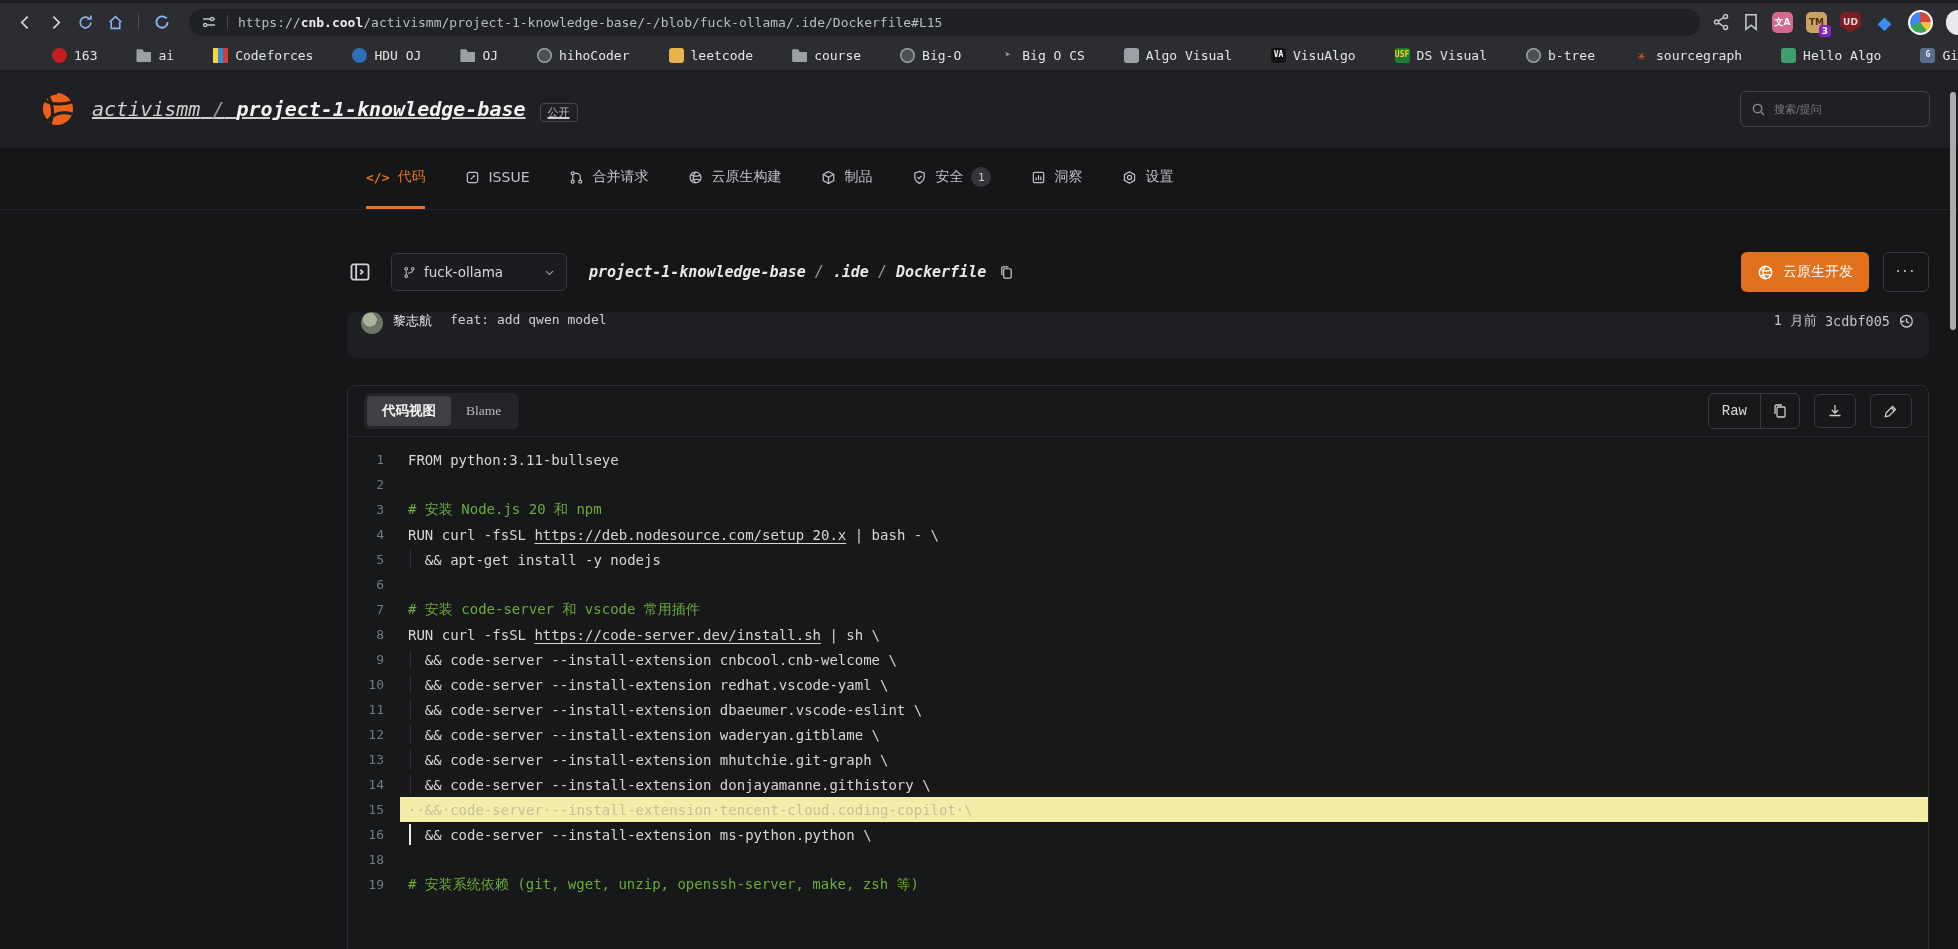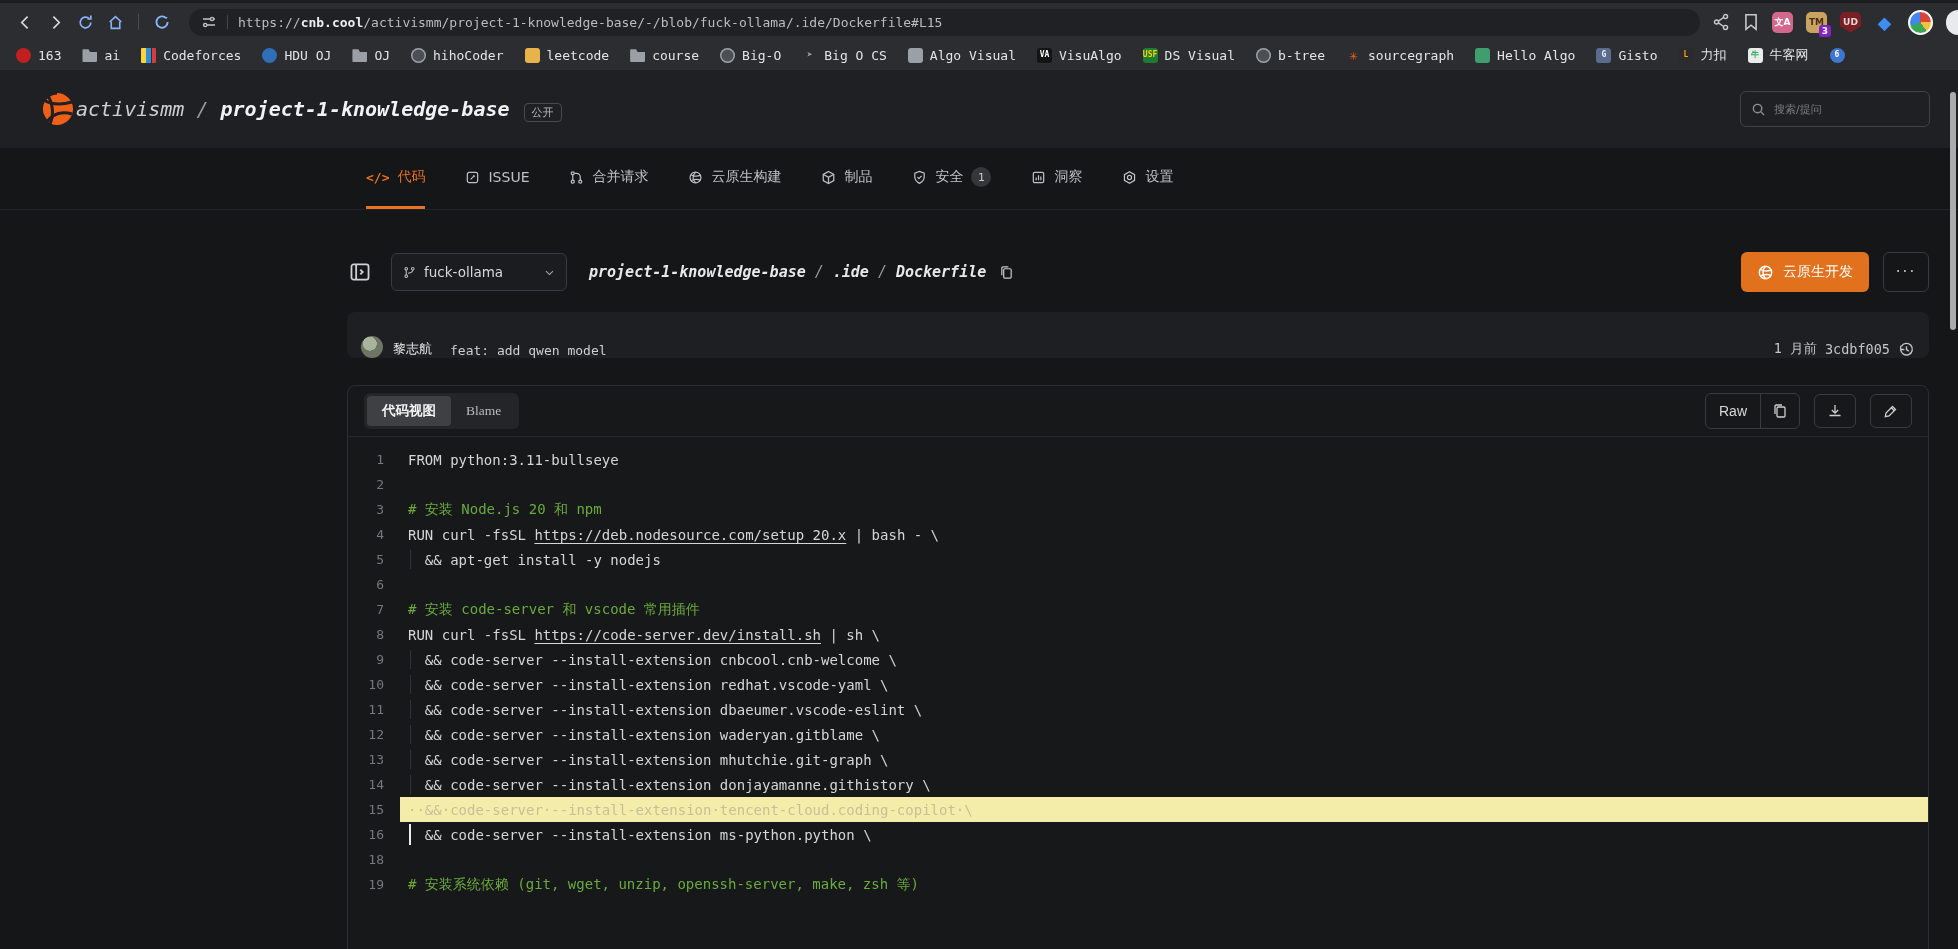--- a/index.html
+++ b/index.html
@@ -24,35 +24,35 @@
   .ext-monkey{background:#caa262;color:#4a2f10;border-radius:5px;}
   .ext-badge{position:absolute;right:-4px;bottom:-4px;background:#8324c0;color:#fff;font-size:9px;
     width:12px;height:12px;border-radius:3px;display:flex;align-items:center;justify-content:center;}
   .ext-shield{background:#7a1f24;color:#e8d8d8;clip-path:polygon(0 0,100% 0,100% 70%,50% 100%,0 70%);}
   .ext-gem{background:transparent;color:#3f8cf3;font-size:18px;}
   .avatar-chrome{width:25px;height:25px;border-radius:50%;
     background:conic-gradient(#d9453a 0 25%,#f3c13a 25% 40%,#3aa757 40% 70%,#4285f4 70% 100%);
     border:2px solid #fff;box-sizing:border-box;flex-shrink:0;}
   .half-ic{width:14px;height:25px;border-radius:12px 0 0 12px;background:#e8eaed;margin-right:-12px;flex-shrink:0;}
   
-  .bookmarks{display:flex;align-items:center;height:28px;padding:0 16px;gap:21px;font-size:13px;
-    color:#e2e4e8;font-family:"DejaVu Sans Mono",monospace;white-space:nowrap;overflow:hidden;}
+  .bookmarks{display:flex;align-items:center;height:28px;padding:0 16px;gap:39px;font-size:13px;
+    color:#e2e4e8;font-family:"DejaVu Sans Mono",monospace;white-space:nowrap;overflow:hidden;margin-left:36px;}
   .bm-item{display:flex;align-items:center;gap:7px;flex-shrink:0;}
   .bm-ic{width:15px;height:15px;border-radius:3px;font-size:8px;font-weight:bold;display:inline-flex;
     align-items:center;justify-content:center;flex-shrink:0;line-height:1;}
   .bm-ic.circle{border-radius:50%;}
   .bm-ic.folder{background:#9aa0a6;clip-path:polygon(0 12%,40% 12%,50% 30%,100% 30%,100% 96%,0 96%);}
   .bm-ic.globe{border-radius:50%;background:#4c5055;box-shadow:inset 0 0 0 1.5px #9aa0a6;}
   .bm-ic.bars{background:linear-gradient(90deg,#ffd43b 0 30%,transparent 30% 36%,#2f8fd5 36% 64%,transparent 64% 70%,#d63c3c 70% 100%);border-radius:1px;}
   .bm-ic.star{background:transparent;font-size:14px;}
   .bm-ic.tri{background:transparent;font-size:10px;color:#9aa0a6;}
   
   .site-header{position:absolute;top:70px;left:0;right:0;height:78px;background:#1f2023;
     display:flex;align-items:center;padding:0 28px 0 38px;box-sizing:border-box;}
-  .repo-title{font-family:"DejaVu Sans Mono",monospace;font-style:italic;font-size:20px;color:#cfcfcf;}
+  .repo-title{margin-left:16px;font-family:"DejaVu Sans Mono",monospace;font-style:italic;font-size:20px;color:#cfcfcf;text-decoration:underline;}
   .repo-title b{color:#f2f2f2;}
   .vis-badge{margin-left:14px;border:1px solid #4a4b4e;color:#b4b6b9;font-size:11px;border-radius:4px;
     padding:2px 7px;font-style:normal;font-family:"DejaVu Sans","Liberation Sans",sans-serif;}
   .hdr-spacer{flex:1;}
   .search-box{width:168px;height:34px;border:1px solid #404245;border-radius:6px;display:flex;
     align-items:center;padding:0 10px;gap:8px;color:#7c7e82;font-size:11px;}
   
   .tabs{position:absolute;top:148px;left:0;right:0;height:62px;display:flex;align-items:stretch;
     padding-left:366px;gap:40px;border-bottom:1px solid #222326;box-sizing:border-box;}
   .tab{display:flex;align-items:center;gap:8px;font-size:14px;color:#bfc1c4;border-bottom:3px solid transparent;cursor:pointer;}
@@ -71,40 +71,40 @@
     font-size:15px;color:#e9e9e9;display:flex;align-items:center;gap:9px;}
   .bc-sep{color:#9a9a9a;font-weight:normal;}
   .copy-ic{color:#c9c9c9;margin-left:4px;cursor:pointer;}
   .fb-spacer{flex:1;}
   .btn-primary{height:40px;background:#e2711d;border-radius:6px;display:flex;align-items:center;gap:9px;
     padding:0 16px;color:#fff;font-size:14px;cursor:pointer;}
   .btn-more{margin-left:14px;width:46px;height:40px;border:1px solid #3a3b3e;border-radius:6px;color:#c2c2c2;
     display:flex;align-items:center;justify-content:center;font-size:15px;letter-spacing:2px;cursor:pointer;box-sizing:border-box;}
   
   .commit-bar{position:absolute;top:312px;left:347px;right:29px;height:46px;background:#1e1f22;border-radius:8px;
-    display:flex;align-items:flex-end;padding:0 14px;box-sizing:border-box;font-size:13px;}
+    display:flex;align-items:flex-start;padding:0 14px;box-sizing:border-box;font-size:13px;}
   .commit-avatar{width:22px;height:22px;border-radius:50%;
     background:radial-gradient(circle at 40% 35%,#aab39b 0 35%,#6e7565 36% 100%);flex-shrink:0;}
   .commit-author{margin-left:10px;color:#e9e9e9;}
   .commit-msg{margin-left:18px;color:#cfcfcf;font-family:"DejaVu Sans Mono",monospace;}
   .commit-right{margin-left:auto;display:flex;align-items:center;gap:8px;color:#c3c4c6;
     font-family:"DejaVu Sans Mono",monospace;font-size:13.5px;}
   
   .code-card{position:absolute;top:385px;left:347px;right:29px;height:600px;background:#17181a;
     border:1px solid #2c2d30;border-radius:8px;box-sizing:border-box;overflow:hidden;}
   .card-toolbar{height:50px;display:flex;align-items:center;padding:0 16px;border-bottom:1px solid #27282b;}
   .seg{background:#242528;border-radius:6px;padding:3px;display:flex;}
   .seg-btn{height:30px;display:flex;align-items:center;padding:0 15px;font-size:13.5px;color:#b9bbbe;
     border-radius:4px;cursor:pointer;font-family:"Liberation Serif","DejaVu Serif",serif;}
   .seg-btn.active{background:#3f4044;color:#f2f2f2;font-weight:bold;
     font-family:"DejaVu Sans","Liberation Sans",sans-serif;}
   .ct-spacer{flex:1;}
   .raw-group{display:flex;border:1px solid #3a3b3e;border-radius:6px;overflow:hidden;height:34px;}
   .raw-btn{display:flex;align-items:center;padding:0 13px;font-size:14px;color:#d8d8d8;cursor:pointer;
-    font-family:Liberation Sans, sans-serif;text-align:center;}
+    font-family:Liberation Mono, monospace;text-align:center;}
   .raw-copy{display:flex;align-items:center;padding:0 11px;border-left:1px solid #3a3b3e;color:#cfcfcf;cursor:pointer;}
   .sq-btn{margin-left:14px;width:42px;height:34px;border:1px solid #3a3b3e;border-radius:6px;display:flex;
     align-items:center;justify-content:center;color:#cfcfcf;cursor:pointer;box-sizing:border-box;}
   
   .code-area{padding-top:10px;font-family:"DejaVu Sans Mono",monospace;font-size:14px;}
   .line{display:flex;height:25px;align-items:center;}
   .ln{width:52px;text-align:right;padding-right:16px;color:#73797f;font-size:13px;flex-shrink:0;cursor:pointer;box-sizing:border-box;}
   .lc{flex:1;white-space:pre;position:relative;padding-left:8px;color:#d6d6d6;height:100%;display:flex;align-items:center;}
   .lc.comment{color:#6aab3a;}
   .lc a,.lc .lnk{color:#d6d6d6;text-decoration:underline;text-underline-offset:3px;cursor:pointer;}

